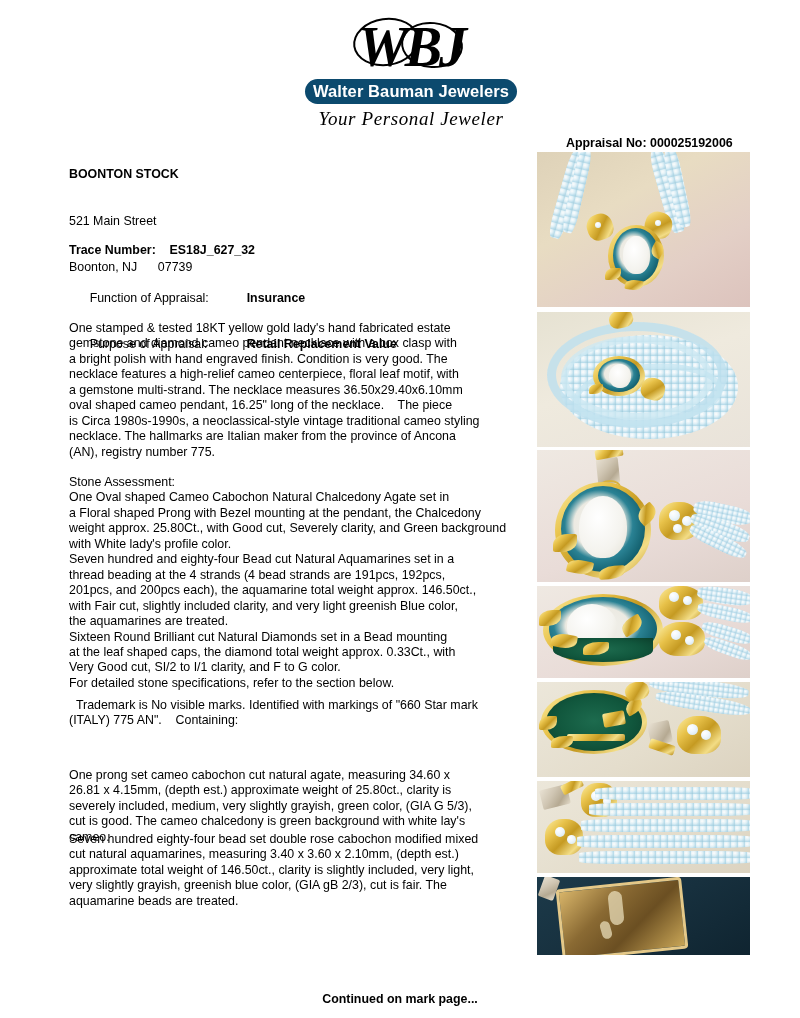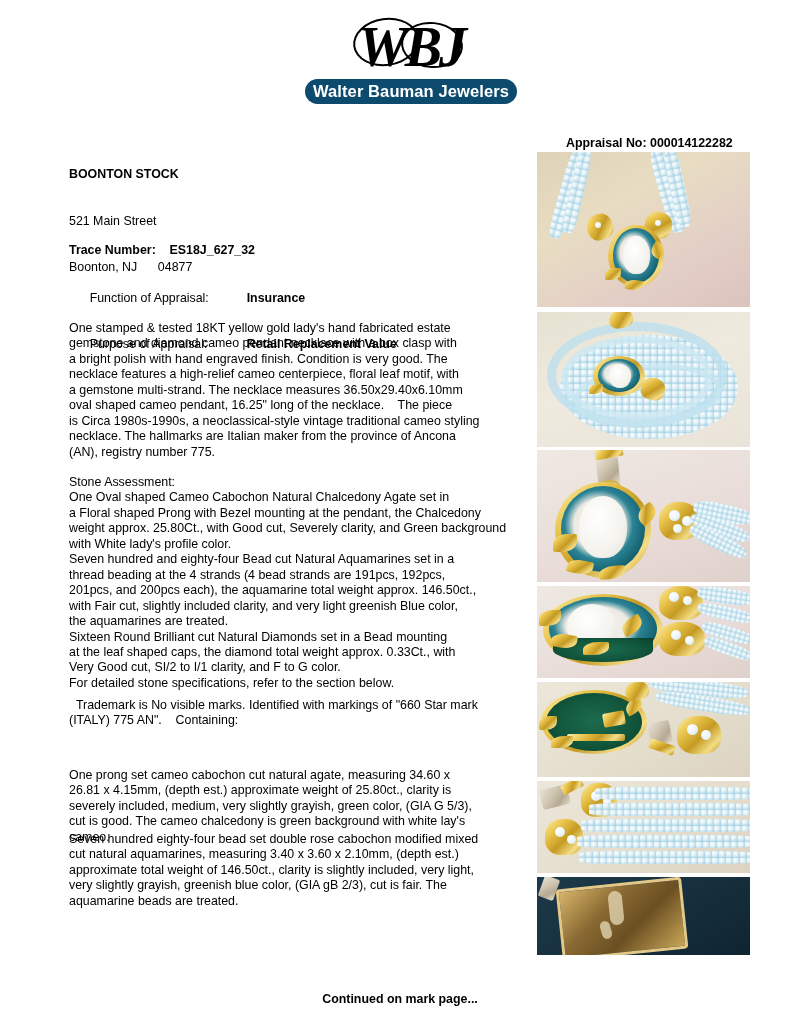--- a/index.html
+++ b/index.html
@@ -232,28 +232,29 @@
 
 <div class="page">
 
   <div class="logo-block">
     <div class="logo-mono">
       <span class="logo-ring"></span>
       <span class="logo-ring2"></span>
       <span class="mw">WBJ</span>
     </div>
     <div class="logo-bar">Walter Bauman Jewelers</div>
+    <div class="logo-tag">Your Personal Jeweler</div>
   </div>
 
   <div class="hdr-left">
     <div class="b">BOONTON STOCK</div>
     <div>521 Main Street</div>
-    <div>Boonton, NJ      04877</div>
-  </div>
-  <div class="hdr-right">Appraisal No: 000014122282</div>
+    <div>Boonton, NJ      07739</div>
+  </div>
+  <div class="hdr-right">Appraisal No: 000025192006</div>
 
   <div class="trace">Trace Number:    ES18J_627_32</div>
 
   <div class="purpose">
     <div class="purpose-row">
       <span class="lbl">Function of Appraisal:</span><span class="val">Insurance</span>
     </div>
     <div class="purpose-row">
       <span class="lbl">Purpose of Appraisal:</span><span class="val">Retail Replacement Value</span>
     </div>

